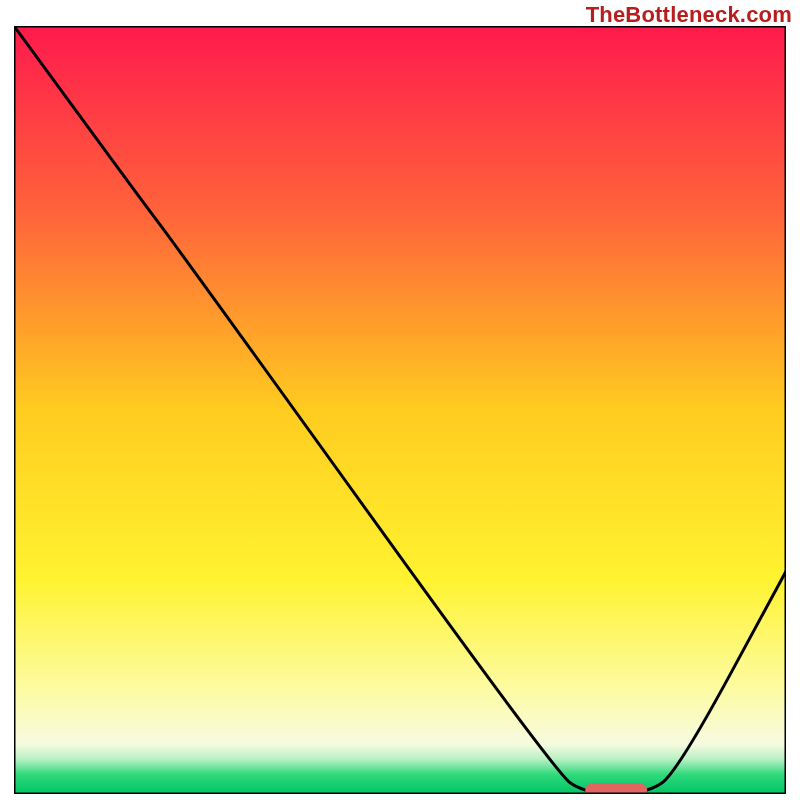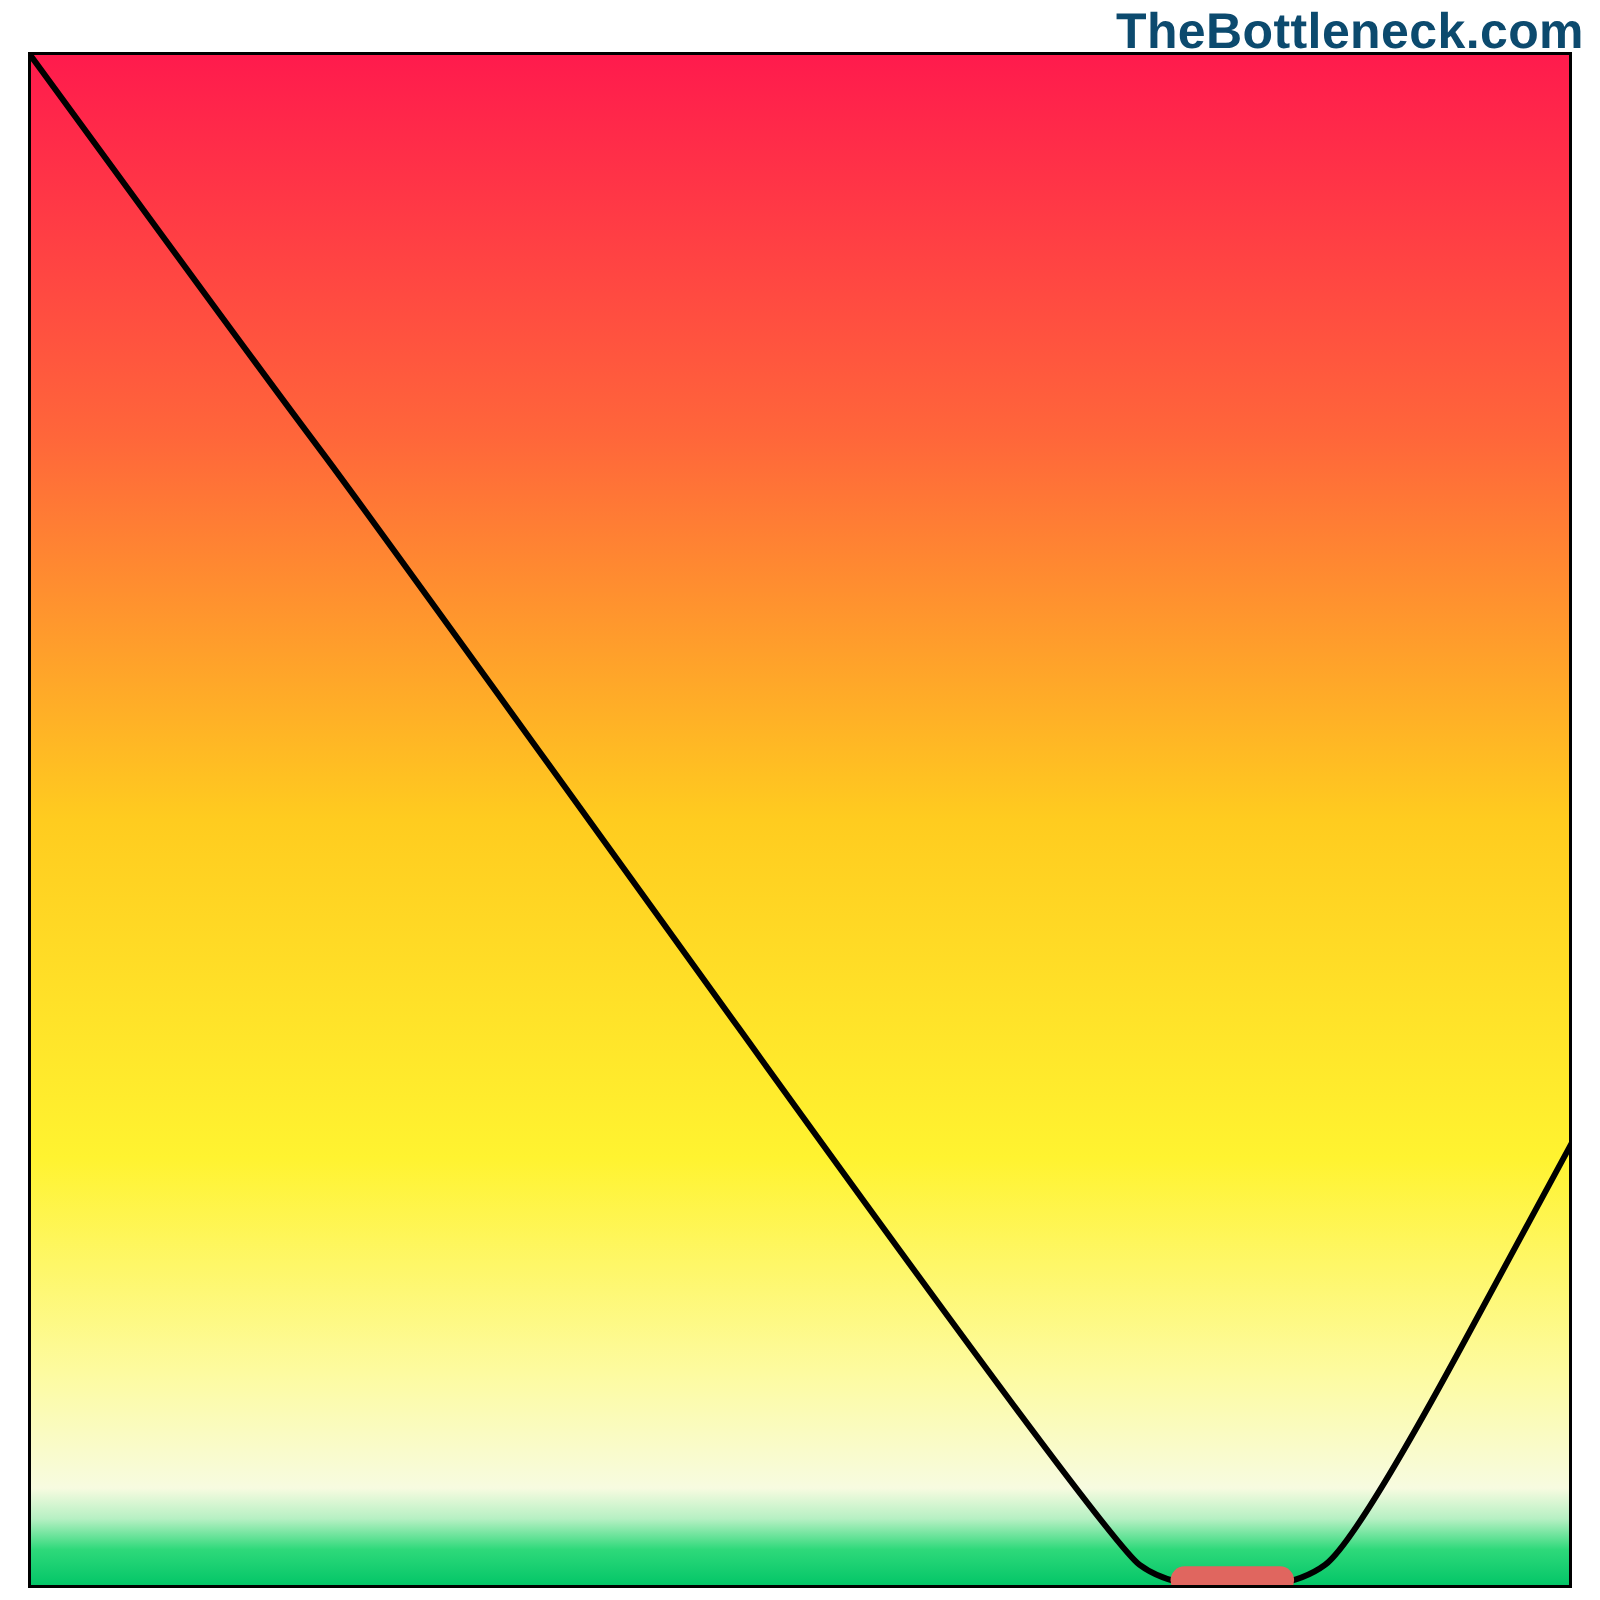--- a/index.html
+++ b/index.html
@@ -13,23 +13,23 @@
   .chart-container {
     position: relative;
     width: 800px;
     height: 800px;
   }
   .attribution {
     position: absolute;
     top: 2px;
     right: 8px;
     font-family: Arial, Helvetica, sans-serif;
-    font-size: 25px;
+    font-size: 22px;
     font-weight: 600;
-    color: #0c4a6e;
+    color: #b91c1c;
     letter-spacing: 0.2px;
     user-select: none;
   }
   svg.plot {
     position: absolute;
     left: 14px;
     top: 26px;
     width: 772px;
     height: 768px;
   }

